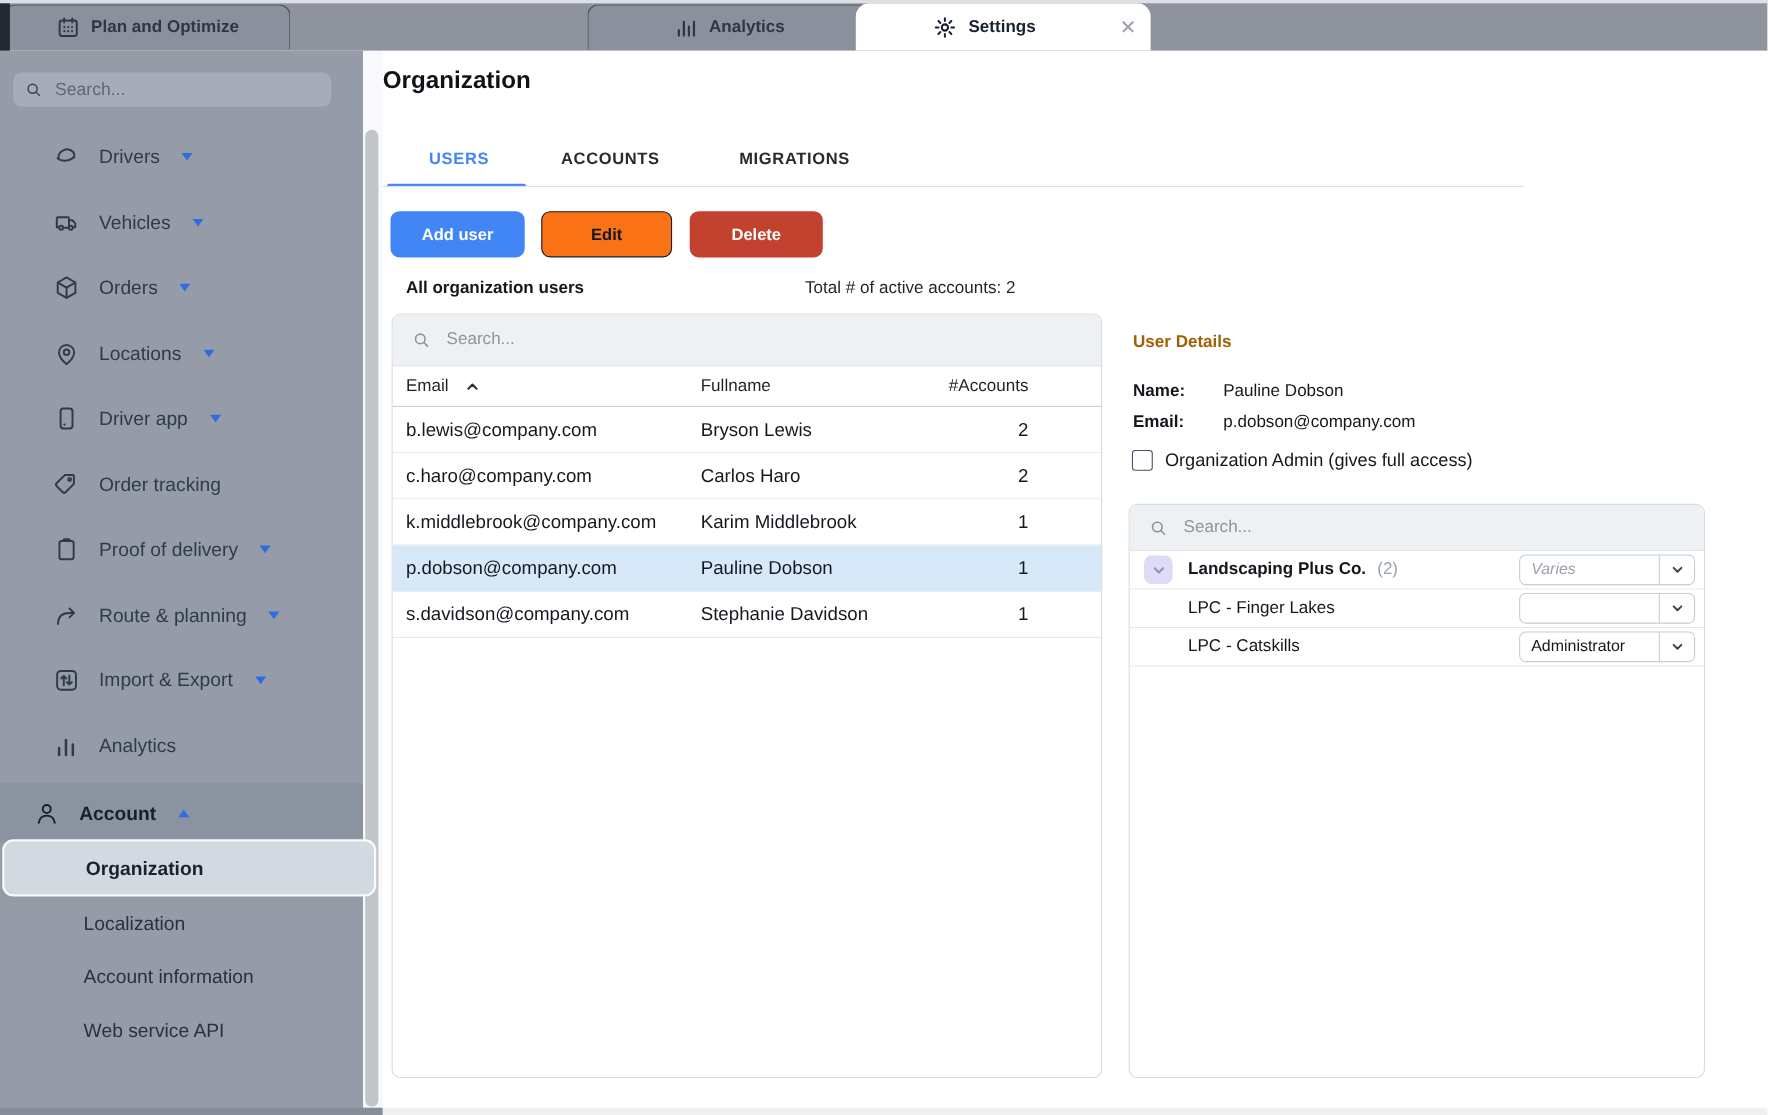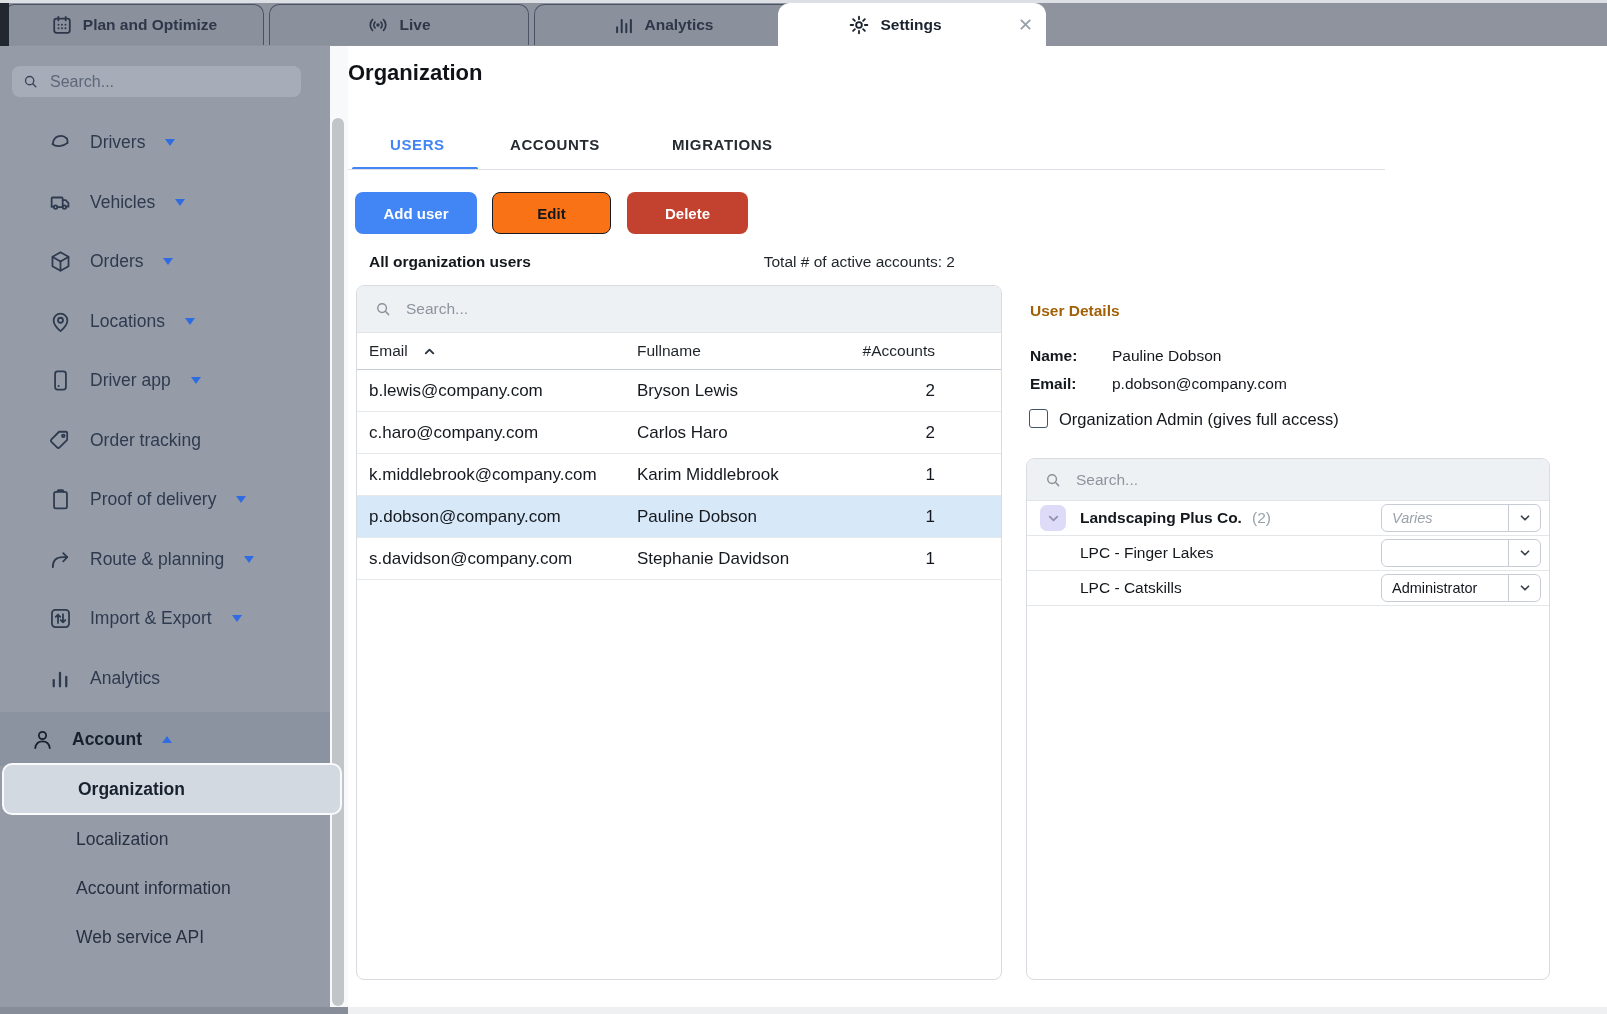--- a/index.html
+++ b/index.html
@@ -58,21 +58,21 @@
   .tab-underline{position:absolute;left:4px;top:121px;width:126px;height:3px;background:var(--accent-blue,#4285F4);border-radius:2px;}
   .tab-divider{position:absolute;left:0;top:123px;width:1037px;height:1px;background:#DCDFE3;}
 
   .btn{position:absolute;top:146px;height:42px;border-radius:8px;font-family:inherit;font-size:15px;font-weight:700;
        cursor:pointer;border:none;}
   .btn-add{left:7px;width:122px;background:var(--accent-blue,#4285F4);color:#fff;}
   .btn-edit{left:144px;width:119px;background:#f97316;color:#14181D;border:1.5px solid #181C22;box-sizing:border-box;}
   .btn-delete{left:279px;width:121px;background:var(--delete-red,#C3422F);color:#fff;}
 
   .list-title{position:absolute;left:21px;top:207px;font-size:15.5px;font-weight:700;color:#14181D;}
-  .total-label{position:absolute;left:352px;top:207px;width:255px;text-align:right;font-size:15.5px;color:#1F242B;}
+  .total-label{position:absolute;left:352px;top:207px;width:255px;text-align:center;font-size:15.5px;color:#1F242B;}
 
   .users-card{position:absolute;left:8px;top:239px;width:646px;height:695px;background:#fff;border:1px solid #D8DCE1;
               border-radius:8px;box-sizing:border-box;overflow:hidden;}
   .card-search{height:47px;background:#EEF1F4;border-bottom:1px solid #E0E3E7;display:flex;align-items:center;
                padding:0 17px;gap:12px;box-sizing:border-box;cursor:text;}
   .card-search .icon{width:18px;height:18px;color:#8A919B;}
   .card-search input{flex:1;min-width:0;background:transparent;border:none;outline:none;font-size:15.5px;color:#14181D;font-family:inherit;}
   .card-search input::placeholder{color:#8D949E;}
   .thead{height:36px;border-bottom:1px solid #C9CED4;position:relative;font-size:15.5px;color:#1E2329;}
   .th{position:absolute;top:50%;transform:translateY(-50%);}
@@ -133,29 +133,20 @@
               <circle cx="8.2" cy="11.6" r="1.05"></circle>
               <circle cx="12" cy="11.6" r="1.05"></circle>
               <circle cx="15.8" cy="11.6" r="1.05"></circle>
               <circle cx="8.2" cy="15.6" r="1.05"></circle>
               <circle cx="12" cy="15.6" r="1.05"></circle>
               <circle cx="15.8" cy="15.6" r="1.05"></circle>
             </g>
           </svg>
         </span>
         <span>Plan and Optimize</span>
-      </div>
-      <div class="tab" style="left: 269px; width: 260px;">
-        <span class="icon">
-          <svg viewBox="0 0 24 24" stroke-width="1.9">
-            <circle class="f" cx="12" cy="12" r="1.9"></circle>
-            <path d="M8.8 8.8a4.6 4.6 0 0 0 0 6.4M15.2 8.8a4.6 4.6 0 0 1 0 6.4M6 6.1a8.4 8.4 0 0 0 0 11.8M18 6.1a8.4 8.4 0 0 1 0 11.8"></path>
-          </svg>
-        </span>
-        <span>Live</span>
       </div>
       <div class="tab" style="left: 534px; width: 258px;">
         <span class="icon">
           <svg viewBox="0 0 24 24" stroke-width="2.2">
             <path d="M4.5 20v-5.5M9.5 20V6.5M14.5 20v-9M19.5 20V6.5"></path>
           </svg>
         </span>
         <span>Analytics</span>
       </div>
       <div class="tab active" style="left: 778px; width: 268px;">

